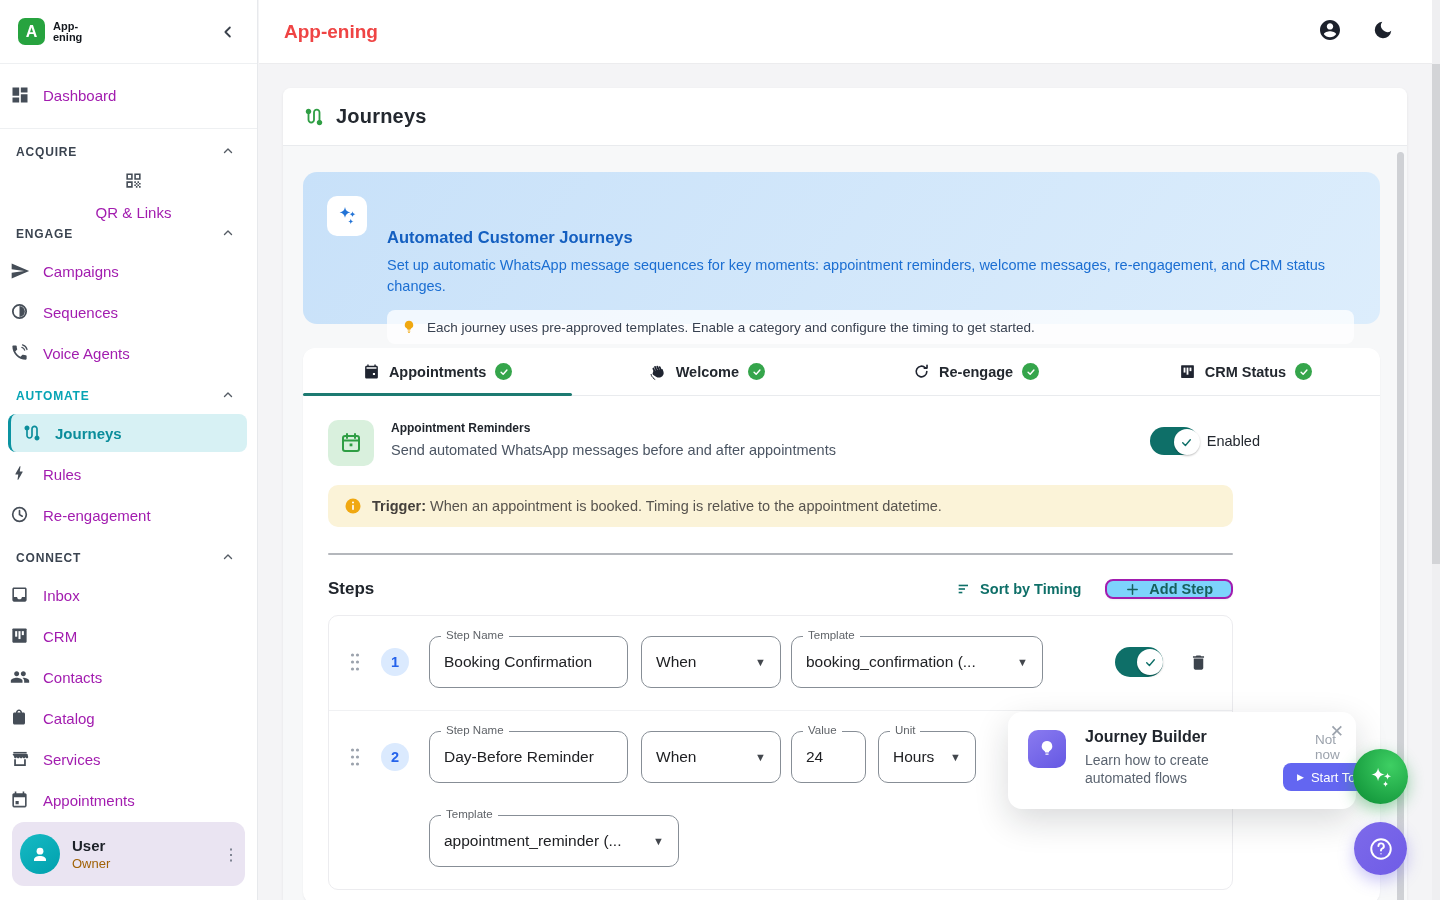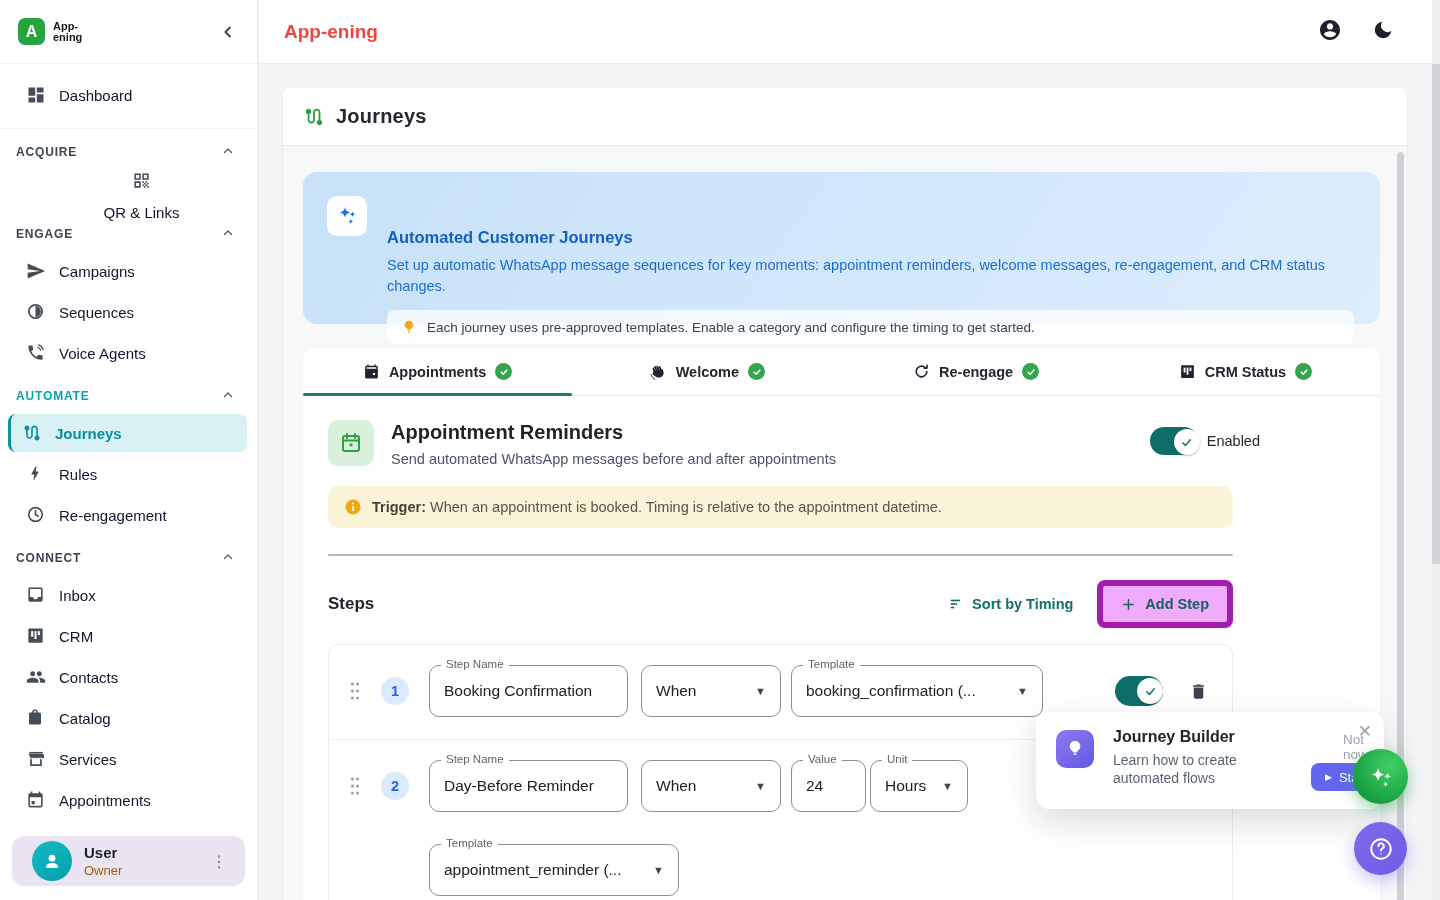--- a/index.html
+++ b/index.html
@@ -6,31 +6,31 @@
   html,body { width:1440px; height:900px; overflow:hidden; font-family:"Liberation Sans",sans-serif; background:#f4f4f6; color:#1f2430; }
 
   
   .sidebar { position:absolute; left:0; top:0; width:258px; height:900px; background:#fff; border-right:1px solid #e7e9ec; z-index:30; }
   .sb-header { height:64px; display:flex; align-items:center; justify-content:space-between; padding:0 20px 0 18px; border-bottom:1px solid #eef0f2; }
   .logo-wrap { display:flex; align-items:center; gap:8px; }
   .logo-badge { width:27px; height:27px; border-radius:7px; background:#27a33f; color:#fff; font-weight:bold; font-size:16px; display:flex; align-items:center; justify-content:center; }
   .logo-text { font-size:11px; font-weight:bold; line-height:11px; color:#15191f; }
   .collapse-btn { color:#3a414b; display:flex; }
   .nav { position:relative; }
-  .nav-item { height:38px; display:flex; align-items:center; gap:13px; padding-left:26px; font-size:15px; color:#0f172a; cursor:pointer; }
+  .nav-item { height:38px; display:flex; align-items:center; gap:13px; padding-left:10px; font-size:15px; color:#a21caf; cursor:pointer; }
   .nav-item .ic { width:20px; height:20px; flex:0 0 20px; color:#454d57; display:flex; }
   .nav-item.dash { height:40px; margin-top:11px; }
   .nav-divider { height:1px; background:#eef0f2; margin-top:13px; }
   .sec-head { height:20px; display:flex; align-items:center; justify-content:space-between; padding:0 22px 0 16px; font-size:12px; font-weight:bold; letter-spacing:.07em; color:#3b4450; }
   .sec-head .chev { color:#545b64; }
   .sec-head.automate span.lbl { color:#07a4b5; }
   .mt13{margin-top:13px;} .mt15{margin-top:15px;} .mt14{margin-top:14px;} .mt9{margin-top:9px;flex-direction:column;} .mt8{margin-top:8px;} .mt3{margin-top:3px;}
   .nav-item.active { margin:8px 10px 0 8px; border-left:3px solid #0b93a1; border-radius:8px; background:#d7f1f4; color:#0b8d9b; font-weight:bold; padding-left:11px; }
   .nav-item.active .ic { color:#0b8d9b; }
-  .user-card { position:absolute; left:12px; right:12px; bottom:14px; height:50px; background:#eae4f2; border-radius:12px; display:flex; align-items:center; gap:12px; padding:0 20px; z-index:5; }
+  .user-card { position:absolute; left:12px; right:12px; bottom:14px; height:64px; background:#eae4f2; border-radius:12px; display:flex; align-items:center; gap:12px; padding:0 8px; z-index:5; }
   .avatar { width:40px; height:40px; border-radius:50%; background:linear-gradient(145deg,#16bac4,#00a0ad); display:flex; align-items:center; justify-content:center; color:#fff; }
   .user-meta { flex:1; }
   .user-name { font-size:15px; font-weight:bold; color:#1c2128; }
   .user-role { font-size:13px; color:#a16207; margin-top:2px; }
   .kebab { color:#6b7280; font-size:16px; letter-spacing:0; line-height:5px; text-align:center; width:14px; }
   .user-fade { position:absolute; left:0; right:0; bottom:0; height:96px; background:linear-gradient(180deg,rgba(255,255,255,0),#fff 55%); }
 
   
   .topbar { position:absolute; left:259px; right:0; top:0; height:64px; background:#fff; border-bottom:1px solid #ececee; display:flex; align-items:center; padding:0 46px 0 25px; z-index:10; }
   .topbar-title { font-size:19px; font-weight:bold; color:#ef4444; }
@@ -54,53 +54,53 @@
   .tabs-card { margin:24px 0 0 20px; width:1077px; min-height:556px; background:#fff; border-radius:12px; box-shadow:0 1px 2px rgba(20,24,31,.05); }
   .tabs-row { display:flex; height:48px; border-bottom:1px solid #e9ebee; }
   .tab { flex:1; display:flex; align-items:center; justify-content:center; gap:9px; font-size:14.5px; font-weight:bold; color:#23282f; position:relative; cursor:pointer; }
   .tab .t-ic { display:flex; color:#1f2430; }
   .tab.active::after { content:""; position:absolute; left:0; right:0; bottom:-1px; height:3px; background:#1d7a71; border-radius:2px; }
   .badge { width:17px; height:17px; border-radius:50%; background:#35a54b; display:flex; align-items:center; justify-content:center; }
 
   
   .jr-head { display:flex; align-items:flex-start; margin:24px 25px 0; width:932px; }
   .jr-icon { width:46px; height:46px; border-radius:10px; background:#d9f0dd; color:#2f9e44; display:flex; align-items:center; justify-content:center; margin-right:17px; }
-  .jr-title { font-size:20px; font-weight:bold; color:#20252c; margin-top:1px; }
+  .jr-title { font-size:12px; font-weight:bold; color:#20252c; margin-top:1px; }
   .jr-sub { font-size:14.5px; color:#4b5563; margin-top:7px; }
   .jr-toggle-wrap { margin-left:auto; display:flex; align-items:center; gap:9px; margin-top:7px; }
   .toggle { width:48px; height:28px; border-radius:14px; background:#0e6f68; position:relative; cursor:pointer; flex:0 0 48px; }
   .toggle .knob { position:absolute; top:2px; right:-2px; width:26px; height:26px; border-radius:50%; background:#fff; box-shadow:0 1px 2px rgba(0,0,0,.25); display:flex; align-items:center; justify-content:center; color:#0e6f68; }
   .toggle-label { font-size:14.5px; color:#23282f; }
   .trigger { margin:19px 25px 0; width:905px; background:#fbf3d8; border-radius:10px; padding:12px 16px; display:flex; align-items:center; gap:10px; font-size:14.5px; color:#57534e; }
   .trigger b { color:#44403c; }
   .steps-divider { margin:26px 25px 0; width:905px; height:2px; background:#b4b7bc; border-radius:1px; }
   .steps-head { margin:24px 25px 0; width:905px; display:flex; align-items:center; }
   .steps-title { font-size:17px; font-weight:bold; color:#20252c; }
   .sort-link { margin-left:auto; display:flex; align-items:center; gap:8px; color:#0e6f68; font-size:14.5px; font-weight:bold; cursor:pointer; margin-right:24px; }
-  .add-step-btn { display:flex; align-items:center; gap:9px; border:6px solid #a21caf; background:#f0abfc; border-radius:8px; padding:10px 18px; font-size:14.5px; font-weight:bold; color:#17605d; box-shadow:0 1px 2px rgba(20,24,31,.06); cursor:pointer; }
+  .add-step-btn { display:flex; align-items:center; gap:9px; border:2px solid #a21caf; background:#7dd3fc; border-radius:8px; padding:0 18px; font-size:14.5px; font-weight:bold; color:#17605d; box-shadow:0 1px 2px rgba(20,24,31,.06); cursor:pointer; }
   .steps-box { margin:16px 25px 0; width:905px; border:1px solid #ececef; border-radius:10px; background:#fff; }
   .step-row { padding:20px 24px 22px 20px; }
   .step-row + .step-row { border-top:1px solid #f0f1f3; }
   .step-line { display:flex; align-items:center; }
   .drag { color:#9ca3ad; display:flex; flex:0 0 12px; margin-right:20px; cursor:grab; }
   .step-num { width:28px; height:28px; border-radius:50%; background:#dbeafe; color:#2563eb; font-size:14.5px; font-weight:bold; display:flex; align-items:center; justify-content:center; flex:0 0 28px; margin-right:20px; }
   .field { position:relative; height:52px; border:1.5px solid #878e96; border-radius:10px; background:#fff; display:flex; align-items:center; padding:8px 14px; font-size:15.5px; color:#202124; }
   .field .flabel { position:absolute; top:-8px; left:11px; background:#fff; padding:0 5px; font-size:11.5px; color:#5f6368; }
   .field .caret { margin-left:auto; color:#43474d; font-size:11px; padding-left:10px; }
   .f-name { width:199px; } .f-when { width:140px; margin-left:13px; } .f-tpl { width:252px; margin-left:10px; }
-  .f-val { width:75px; margin-left:10px; } .f-unit { width:98px; margin-left:4px; }
+  .f-val { width:75px; margin-left:10px; } .f-unit { width:98px; margin-left:12px; }
   .f-tpl2 { width:250px; }
   .row-end { margin-left:auto; display:flex; align-items:center; gap:26px; }
   .toggle.sm { width:50px; height:30px; border-radius:15px; }
   .toggle.sm .knob { width:26px; height:26px; top:2px; right:0; }
   .trash { color:#3c434c; display:flex; cursor:pointer; }
   .step-line2 { margin-top:32px; padding-left:80px; display:flex; }
 
   
-  .toast { position:absolute; left:1036px; top:712px; width:348px; height:97px; background:#fff; border-radius:14px; box-shadow:0 12px 34px rgba(20,24,31,.16); z-index:40; }
+  .toast { position:absolute; left:1008px; top:712px; width:348px; height:97px; background:#fff; border-radius:14px; box-shadow:0 12px 34px rgba(20,24,31,.16); z-index:40; }
   .toast-icon { position:absolute; left:20px; top:18px; width:38px; height:38px; border-radius:10px; background:linear-gradient(145deg,#8a7bf0,#6558e3); color:#fff; display:flex; align-items:center; justify-content:center; }
   .toast-title { position:absolute; left:77px; top:16px; font-size:16px; font-weight:bold; color:#20252c; }
   .toast-sub { position:absolute; left:77px; top:39px; width:170px; font-size:14px; line-height:18px; color:#5b6470; }
   .toast-dismiss { position:absolute; left:307px; top:20px; font-size:13.5px; color:#9ca3ad; cursor:pointer; }
   .toast-close { position:absolute; right:12px; top:9px; color:#9ca3ad; font-size:17px; cursor:pointer; }
   .toast-cta { position:absolute; left:275px; top:51px; height:28px; padding:0 14px; background:#6366f1; color:#fff; border:none; border-radius:8px; font-size:13px; font-family:inherit; display:flex; align-items:center; gap:7px; cursor:pointer; white-space:nowrap; overflow:hidden; width:92px; }
   .fab { position:absolute; border-radius:50%; display:flex; align-items:center; justify-content:center; color:#fff; z-index:50; cursor:pointer; }
   .fab-ai { left:1353px; top:749px; width:55px; height:55px; background:radial-gradient(circle at 68% 30%,#3ecf63,#179c3f 75%); box-shadow:0 6px 16px rgba(35,160,70,.45); }
   .fab-help { left:1354px; top:822px; width:53px; height:53px; background:linear-gradient(135deg,#7d6aea,#6f5ce6); box-shadow:0 6px 16px rgba(100,90,230,.35); }
 

